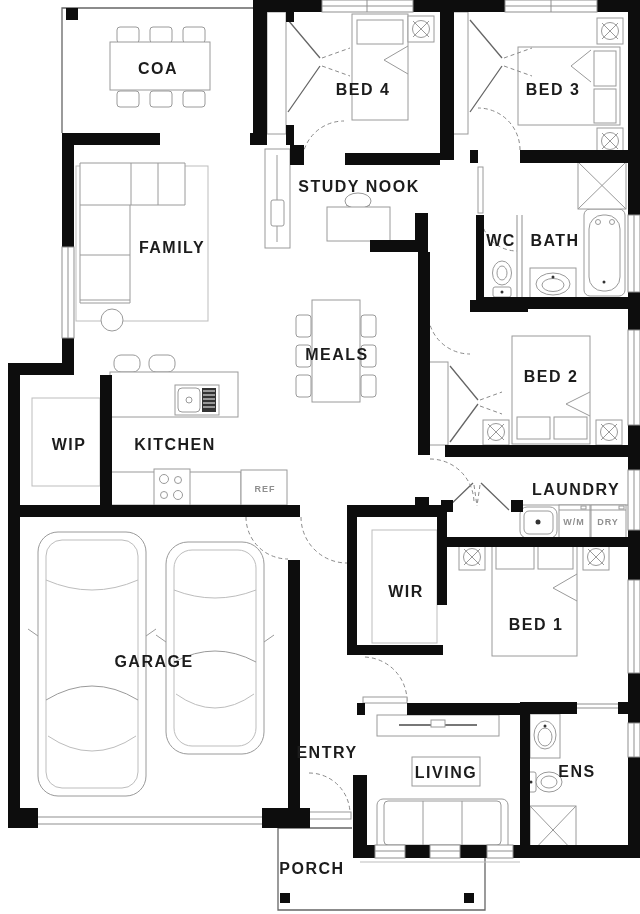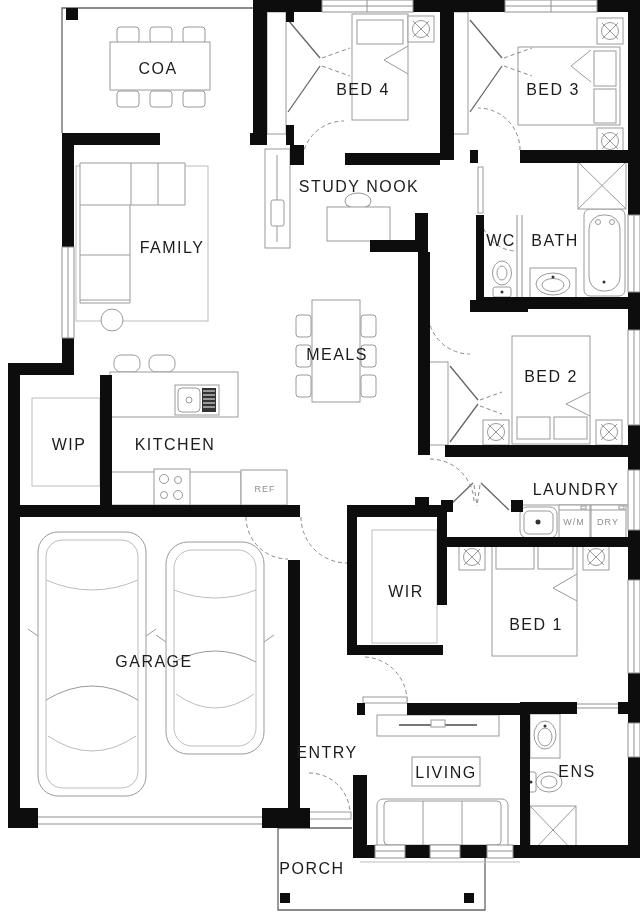--- a/index.html
+++ b/index.html
@@ -1,17 +1,17 @@
 <!DOCTYPE html>
 <html style="--wall: #0d0d0d; --line: #9a9a9a; --label: #1c1c1c; --bg: #ffffff;"><head>
 <meta charset="utf-8">
 <style>
   :root { --wall:#0d0d0d; --line:#9a9a9a; --label:#1c1c1c; --bg:#ffffff; }
   html,body { margin:0; padding:0; background:var(--bg); }
-  .plan-wrap { width:640px; height:914px; position:relative; background:var(--bg); overflow:hidden; }
+  .plan-wrap { width:640px; height:914px; position:relative; background:var(--bg); overflow:hidden;font-weight:bold; }
   svg { display:block; }
   .wall   { fill:var(--wall); stroke:none; }
   .win    { fill:#ffffff; stroke:#8f8f8f; stroke-width:1; }
   .wline  { stroke:#8f8f8f; stroke-width:1; fill:none; }
   .thin   { fill:none; stroke:var(--line); stroke-width:1; }
   .thinf  { fill:#ffffff; stroke:var(--line); stroke-width:1; }
   .thinb  { fill:none; stroke:#666; stroke-width:1.3; }
   .dash   { fill:none; stroke:#8a8a8a; stroke-width:1; stroke-dasharray:4 3; }
   .soft   { fill:none; stroke:#bdbdbd; stroke-width:1; }
   .darkfill { fill:#333; }

